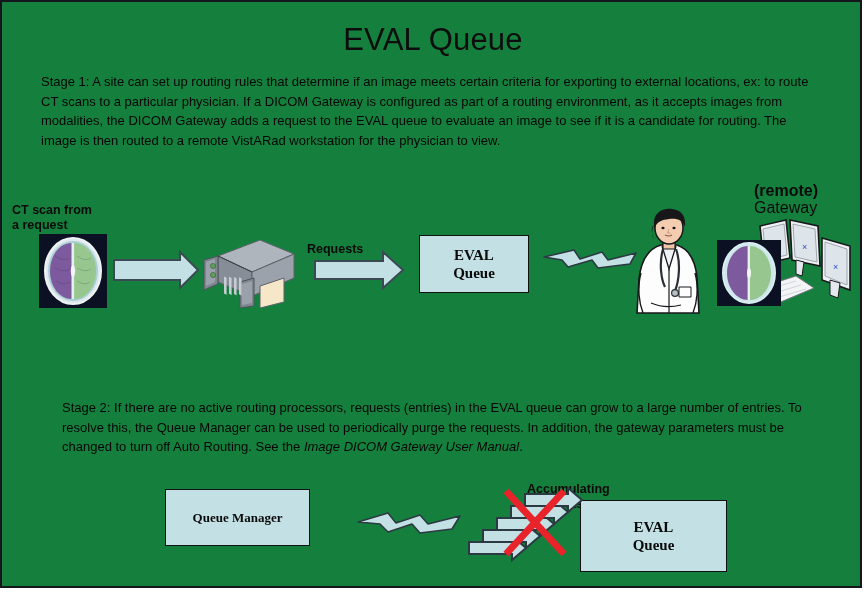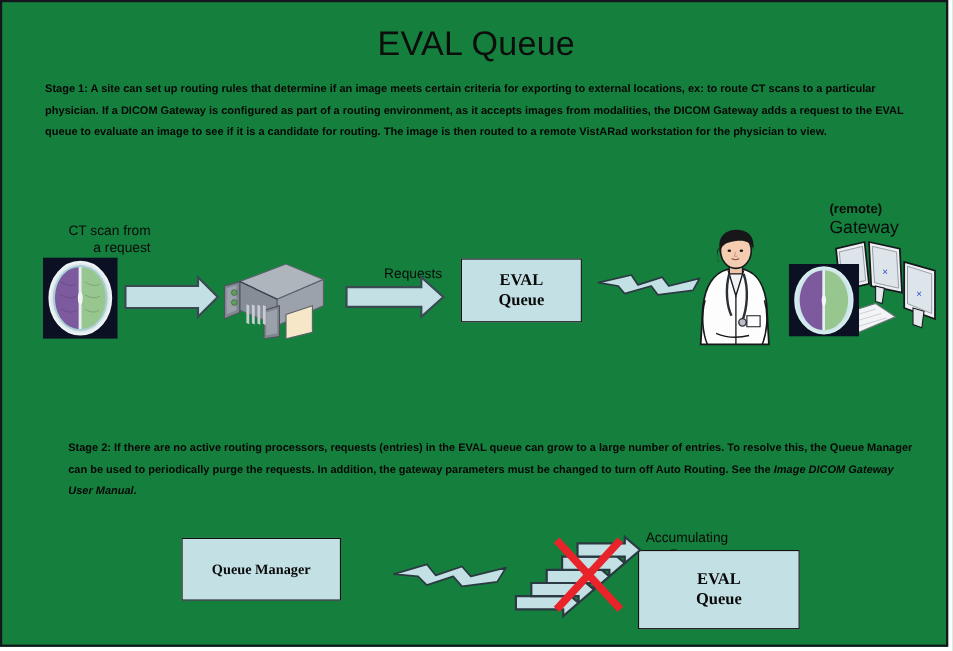--- a/index.html
+++ b/index.html
@@ -5,33 +5,33 @@
   html,body{margin:0;padding:0;background:#ffffff;}
   body{width:866px;height:592px;overflow:hidden;
        font-family:"Liberation Sans","DejaVu Sans",sans-serif;}
   #page{position:relative;width:862px;height:588px;margin:0;
         border:2px solid #13161c;background:#15803d;box-sizing:border-box;}
 
   
   #title{position:absolute;left:0;top:20px;width:862px;text-align:center;
          font-size:31px;font-weight:400;color:#0d0d0d;letter-spacing:.2px;}
 
-  .para{position:absolute;font-size:10px;font-weight:bold;color:#060606;
+  .para{position:absolute;font-size:13px;font-weight:normal;color:#060606;
         line-height:19.6px;text-align:left;}
   #stage1{left:39px;top:70px;width:782px;}
   #stage2{left:60px;top:396px;width:770px;}
   .ital{font-style:italic;}
 
-  .cap{position:absolute;font-size:12.5px;font-weight:normal;color:#0a0a0a;
-       line-height:15px;text-align:right;}
+  .cap{position:absolute;font-size:12.5px;font-weight:bold;color:#0a0a0a;
+       line-height:15px;text-align:left;}
   #cap-ct{left:10px;top:201px;width:125px;}
   #cap-gw{left:185px;top:201px;width:125px;}
   #cap-req{left:305px;top:240px;width:95px;font-size:12.5px;}
   #cap-remote{left:752px;top:181px;width:110px;text-align:left;
-              font-weight:bold;font-size:12px;}
+              font-weight:bold;font-size:16px;}
   #cap-vista{left:752px;top:198px;width:110px;text-align:left;
              font-weight:400;font-size:16px;font-family:"Liberation Sans",sans-serif;}
   #cap-accum{left:525px;top:480px;width:135px;line-height:15px;}
 
   
   .qbox{position:absolute;background:#c3e0e4;border:1.5px solid #121212;
         box-sizing:border-box;display:flex;align-items:center;
         justify-content:center;text-align:center;
         font-weight:bold;color:#0a0a0a;line-height:18px;font-family:Liberation Serif, serif;}
   #box-eval1{left:417px;top:233px;width:110px;height:58px;font-size:15px;}

